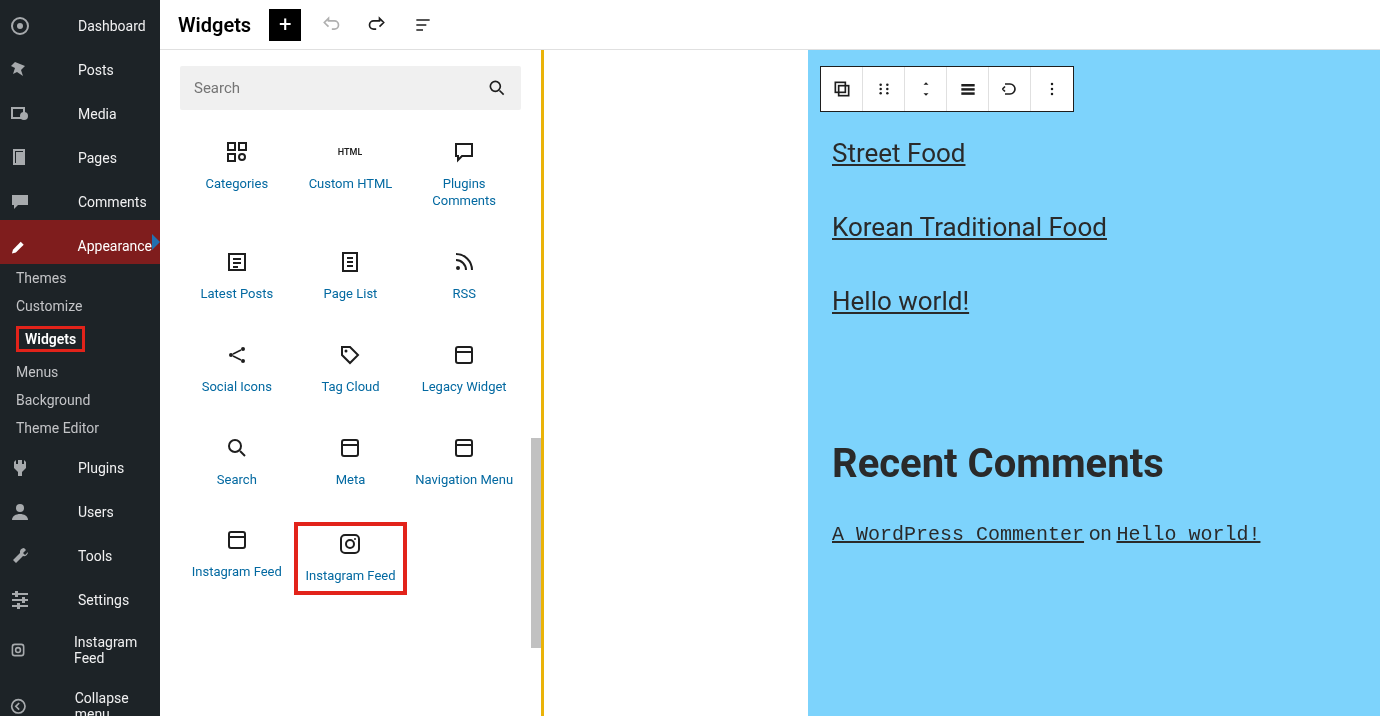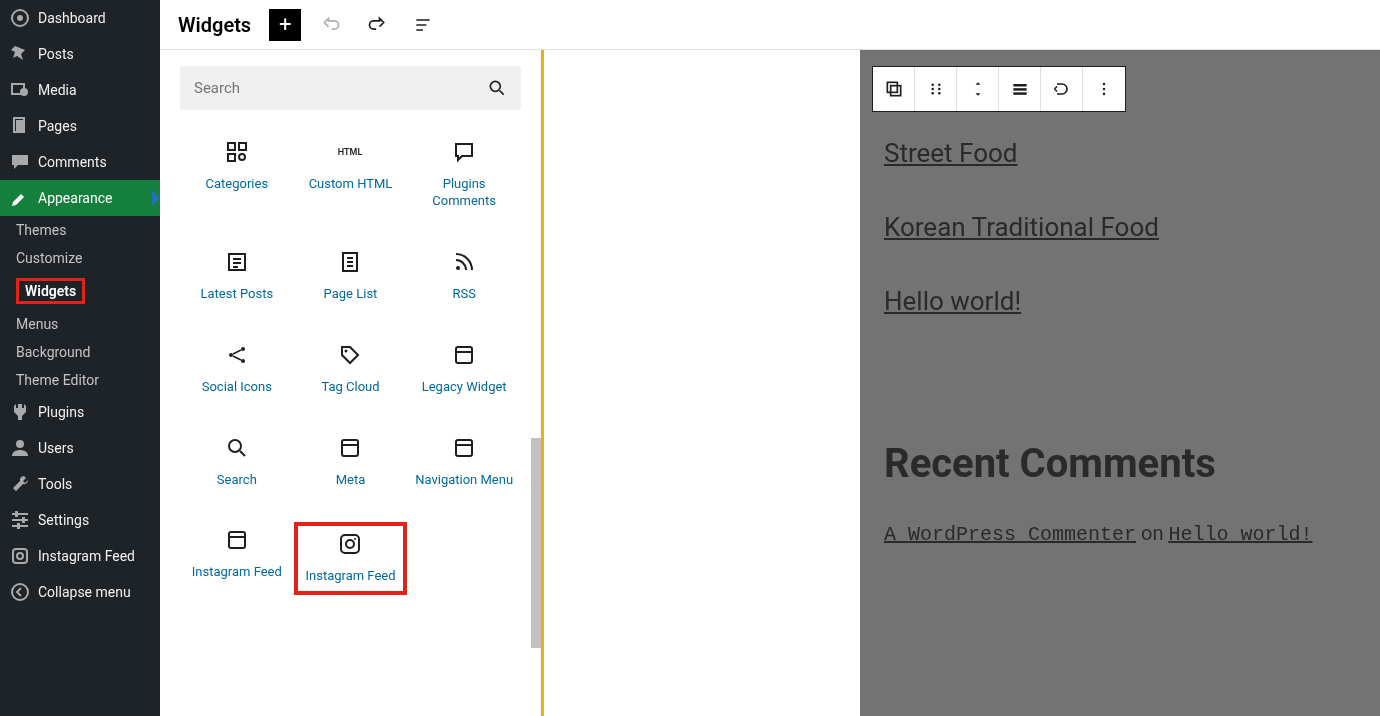--- a/index.html
+++ b/index.html
@@ -1,21 +1,21 @@
 <!DOCTYPE html>
 <html><head>
 <meta charset="utf-8">
 <style>
 * { margin: 0; padding: 0; box-sizing: border-box; font-family: -apple-system, BlinkMacSystemFont, "Segoe UI", Roboto, sans-serif; }
 body { display: flex; height: 716px; width: 1380px; overflow: hidden; background: #fff; }
 
 .admin-sidebar { width: 160px; background: #1d2327; color: #f0f0f1; font-size: 14px; display: flex; flex-direction: column; }
-.admin-item { display: flex; align-items: center; padding: 8px 8px 8px 10px; cursor: pointer; }
+.admin-item { display: flex; align-items: center; padding: 16px 8px 8px 10px; cursor: pointer; gap: 40px; }
 .admin-item .icon { width: 20px; height: 20px; margin-right: 8px; fill: #a7aaad; display: inline-flex; align-items: center; justify-content: center; }
-.admin-item.current { background: #15803d; color: #fff; position: relative; }
+.admin-item.current { background: #7f1d1d; color: #fff; position: relative; }
 .admin-item.current::after { content: ""; position: absolute; right: -8px; top: 50%; transform: translateY(-50%); border: 8px solid transparent; border-left-color: #2271b1; }
 .admin-subitem { padding: 6px 10px 6px 16px; font-size: 14px; color: #c3c4c7; cursor: pointer; }
 .admin-subitem.selected .label { border: 3px solid #e2231a; padding: 2px 6px; color: #fff; font-weight: 600; display: inline-block; }
 
 .editor { flex: 1; display: flex; flex-direction: column; }
 .topbar { height: 50px; border-bottom: 1px solid #e0e0e0; display: flex; align-items: center; padding: 0 18px; gap: 14px; }
 .topbar h1 { font-size: 20px; font-weight: 600; margin-right: 4px; }
 .topbar .btn { width: 32px; height: 32px; display: flex; align-items: center; justify-content: center; cursor: pointer; }
 .topbar .btn.add { background: #000; color: #fff; font-size: 22px; }
 .topbar .btn svg { width: 20px; height: 20px; }
@@ -30,21 +30,21 @@
 .block-grid { display: grid; grid-template-columns: repeat(3, 1fr); gap: 28px 0; }
 .block-item { display: flex; flex-direction: column; align-items: center; cursor: pointer; padding: 6px 2px; text-align: center; }
 .block-item .block-ic { width: 24px; height: 24px; margin-bottom: 12px; }
 .block-item .block-label { font-size: 13px; color: #0369a1; line-height: 1.3; }
 .block-item.highlighted { border: 4px solid #e2231a; }
 
 .inserter-scroll { position: absolute; right: 0; top: 0; width: 12px; height: 100%; }
 .inserter-scroll .thumb { position: absolute; right: 0; top: 388px; width: 10px; height: 210px; background: #c1c1c1; }
 
 .canvas { flex: 1; background: #fff; display: flex; }
-.canvas-inner { margin-left: auto; width: 520px; background: #737373; padding: 20px 28px 60px 24px; position: relative; }
+.canvas-inner { margin-left: auto; width: 572px; background: #7dd3fc; padding: 20px 28px 60px 24px; position: relative; }
 .block-toolbar { position: absolute; top: 16px; left: 12px; display: flex; background: #fff; border: 1px solid #1e1e1e; height: 46px; }
 .block-toolbar .tb-btn { width: 42px; display: flex; align-items: center; justify-content: center; border-right: 1px solid #e0e0e0; cursor: pointer; }
 .block-toolbar .tb-btn:last-child { border-right: none; }
 .block-toolbar .tb-btn svg { width: 20px; height: 20px; }
 .block-toolbar .tb-btn.filled svg rect { fill: #1e1e1e; }
 
 .posts-list { margin-top: 68px; }
 .post-link { font-size: 26px; color: #2a2a2a; text-decoration: underline; display: inline-block; margin-bottom: 44px; }
 .heading-recent { font-size: 40px; color: #2a2a2a; margin-top: 80px; margin-bottom: 34px; }
 .comment-line { font-size: 20px; color: #2a2a2a; }

